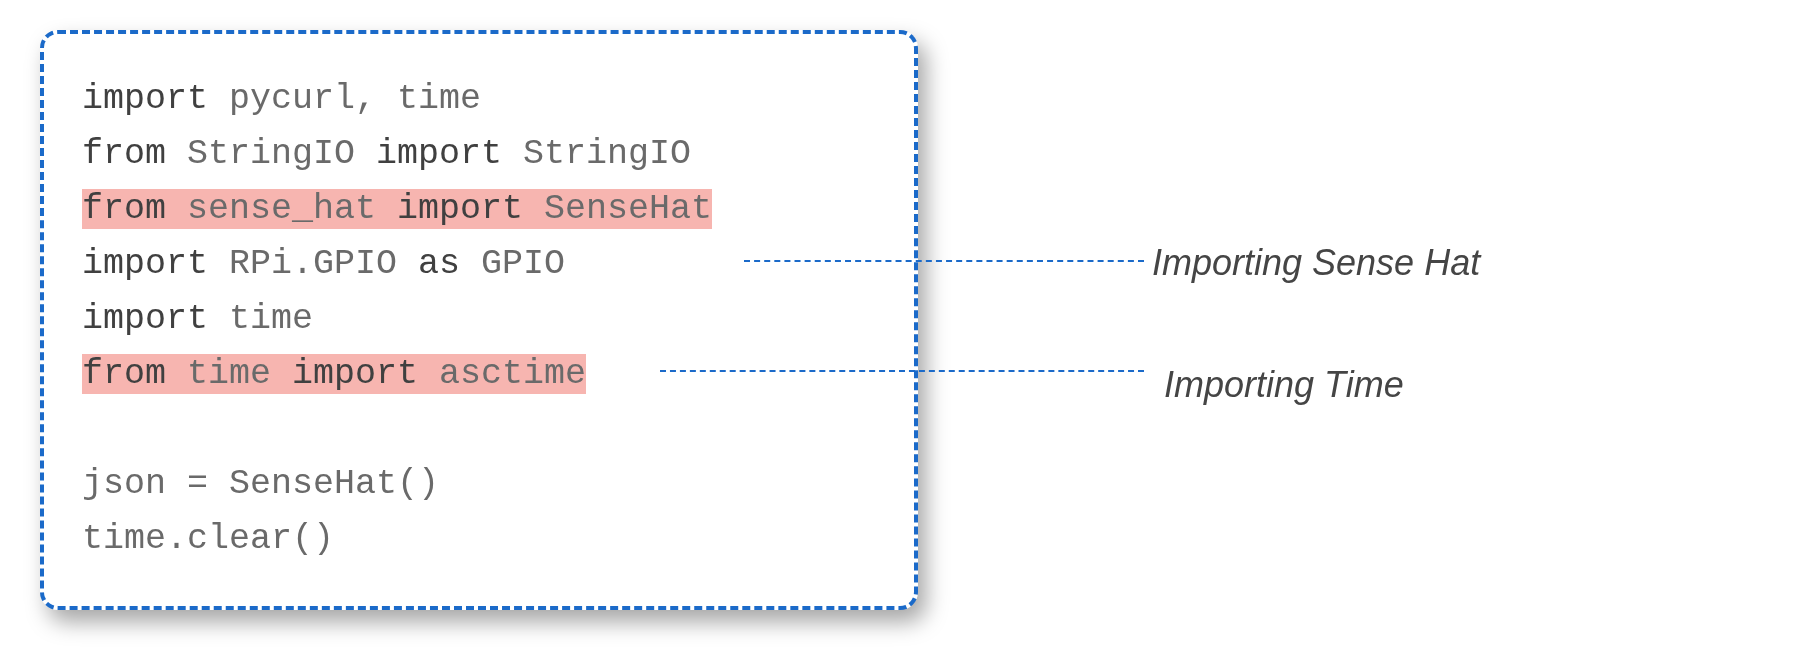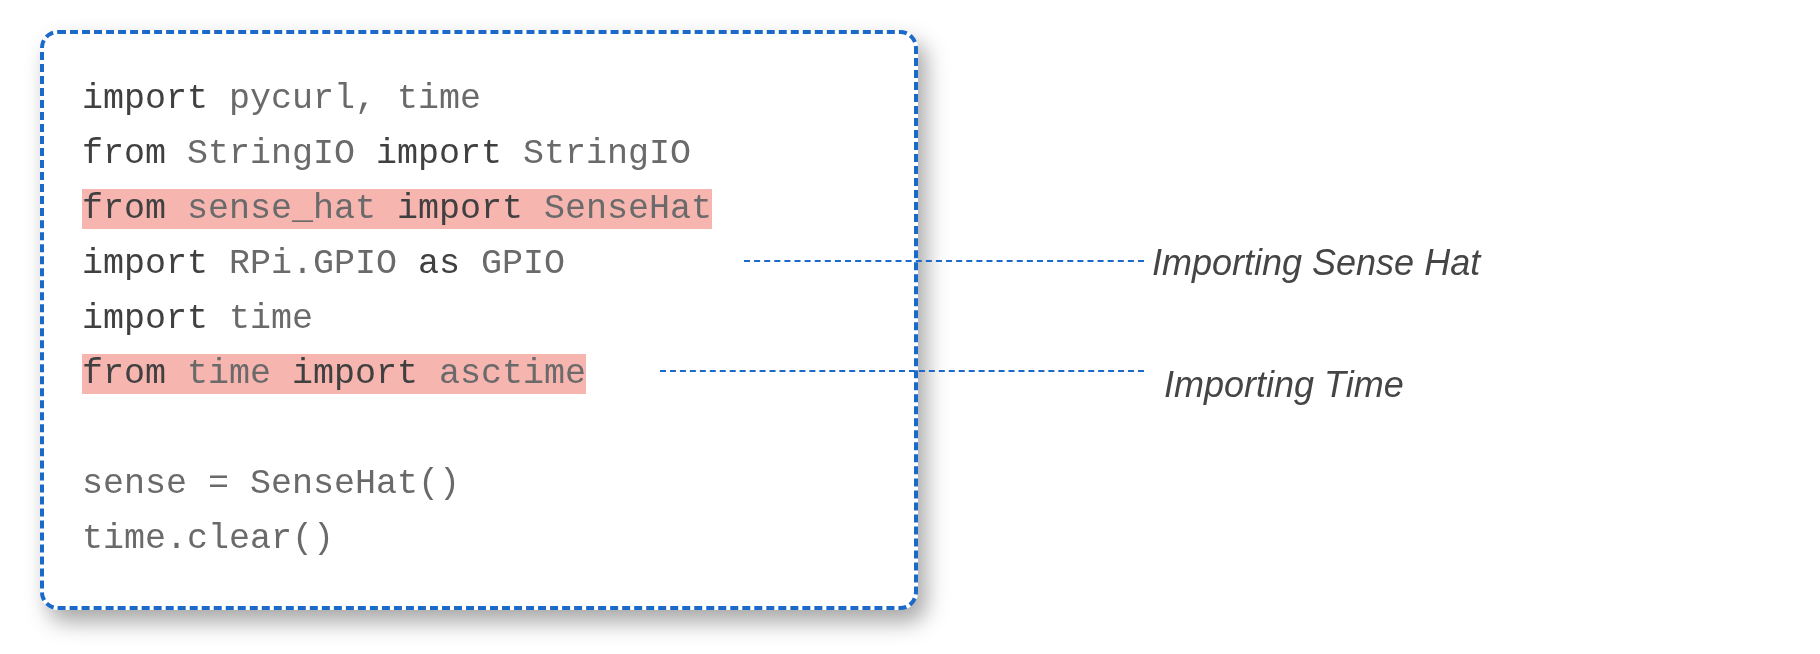--- a/index.html
+++ b/index.html
@@ -52,21 +52,21 @@
 <body>
 
 <div class="code-box">
   <div class="code-line"><span class="kw">import</span><span> pycurl, time</span></div>
   <div class="code-line"><span class="kw">from</span><span> StringIO </span><span class="kw">import</span><span> StringIO</span></div>
   <div class="code-line"><span class="hl"><span class="kw">from</span><span> sense_hat </span><span class="kw">import</span><span> SenseHat</span></span></div>
   <div class="code-line"><span class="kw">import</span><span> RPi.GPIO </span><span class="kw">as</span><span> GPIO</span></div>
   <div class="code-line"><span class="kw">import</span><span> time</span></div>
   <div class="code-line"><span class="hl"><span class="kw">from</span><span> time </span><span class="kw">import</span><span> asctime</span></span></div>
   <div class="code-line"> </div>
-  <div class="code-line">sense = SenseHat()</div>
+  <div class="code-line">json = SenseHat()</div>
   <div class="code-line">time.clear()</div>
 </div>
 
 <div class="connector" style="left:744px; top:260px; width:400px;"></div>
 <div class="connector" style="left:660px; top:370px; width:484px;"></div>
 
 <div class="annotation" style="left:1144px; top:238px;text-align:center;">Importing Sense Hat</div>
 <div class="annotation" style="left:1144px; top:360px;margin-left:12px;">Importing Time</div>
 
 </body></html>

